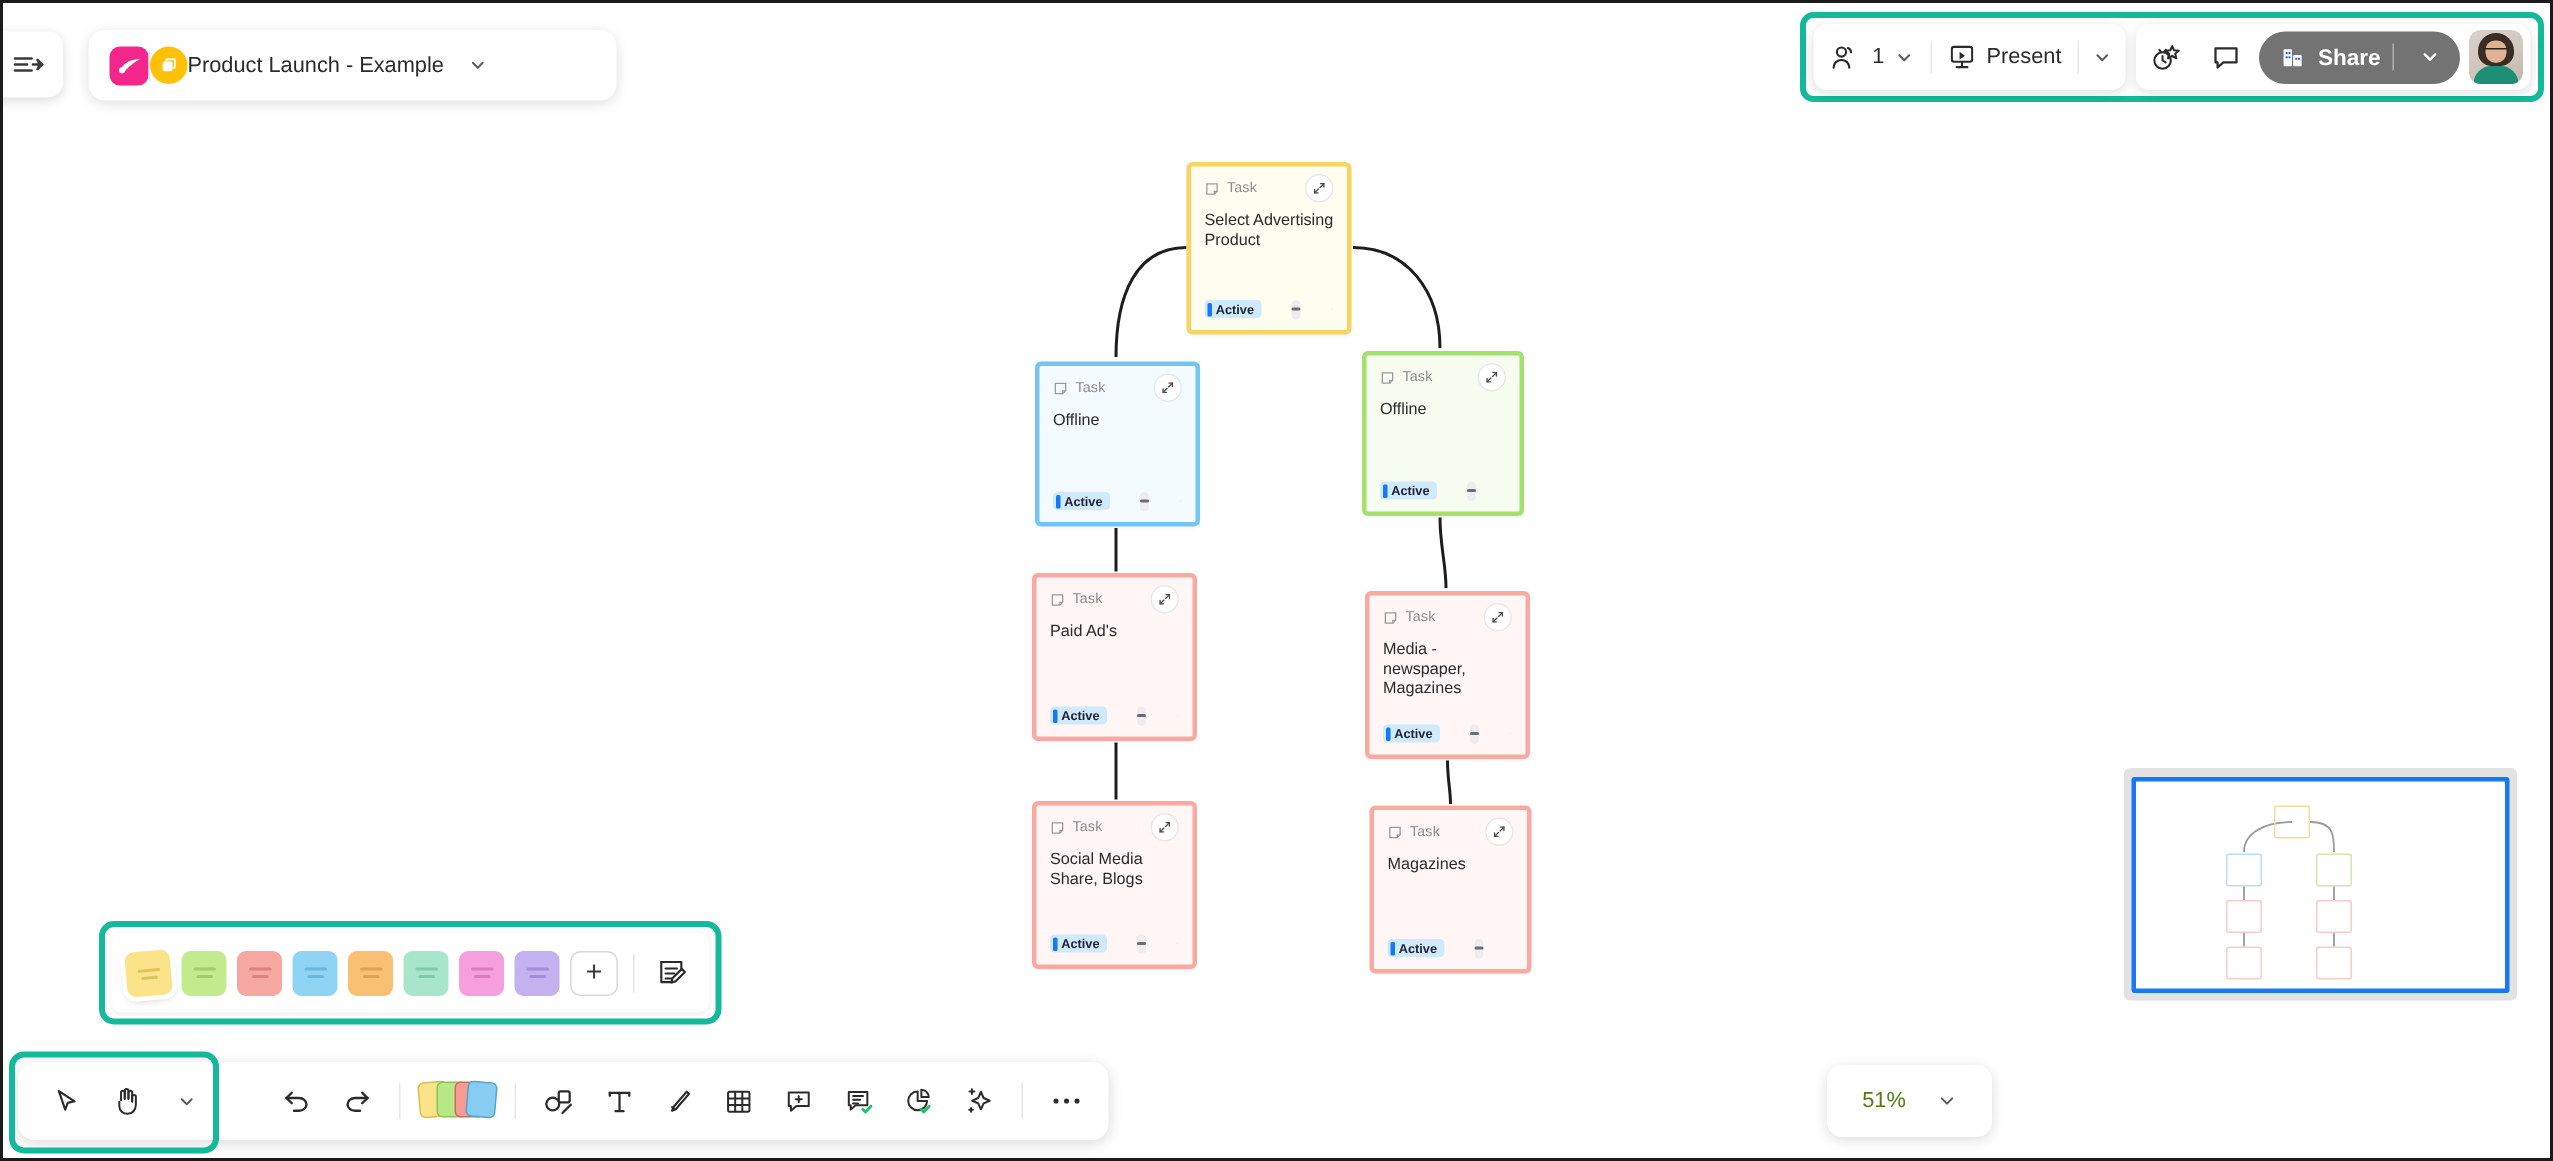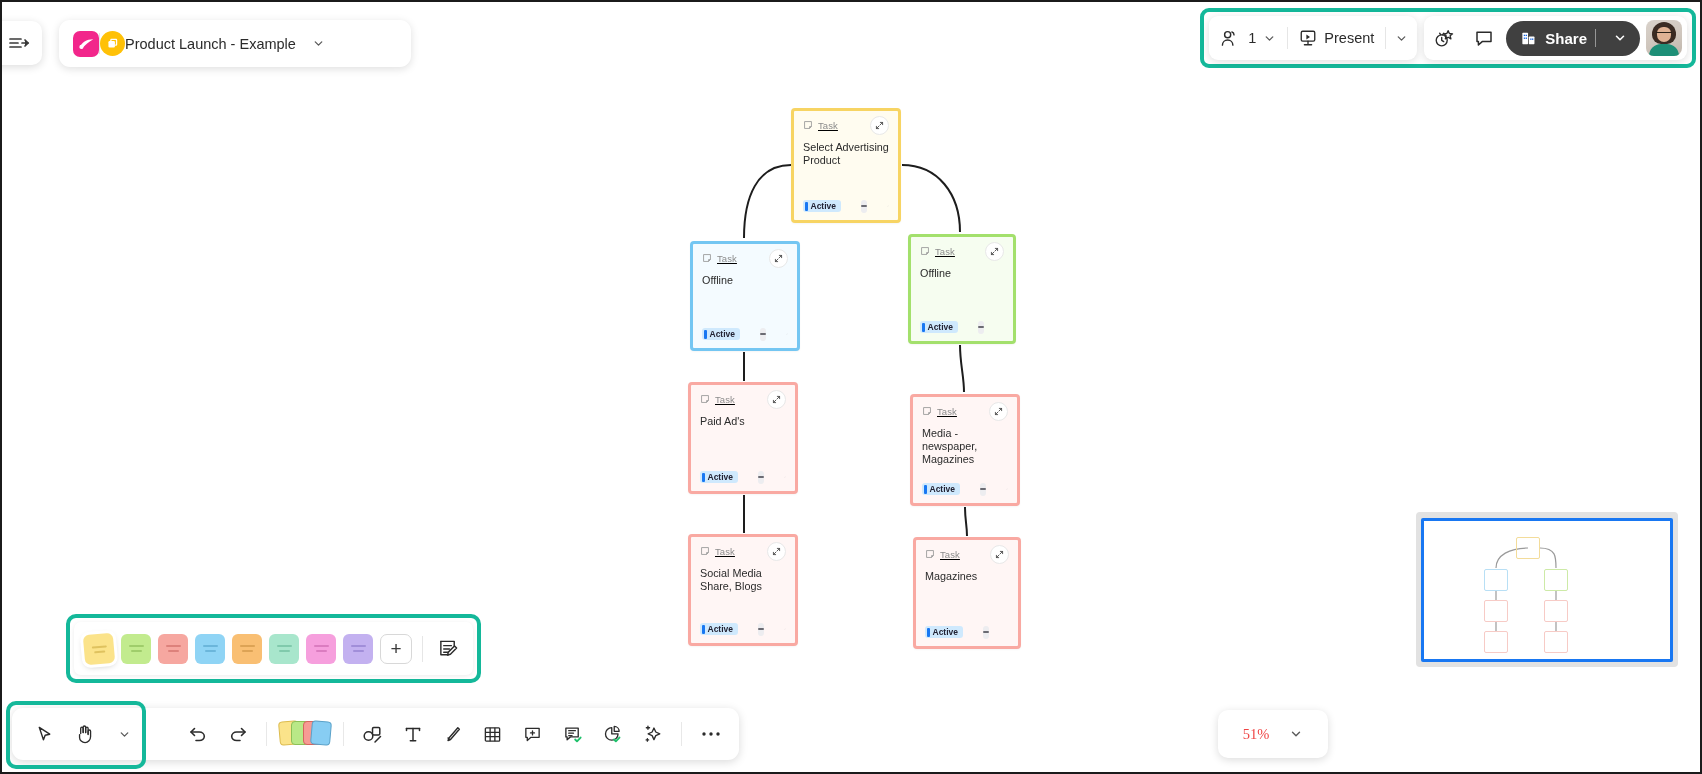--- a/index.html
+++ b/index.html
@@ -28,21 +28,21 @@
   .card {
     position: absolute;
     border-radius: 4px;
     background: #fffdf7;
     border: 3px solid #f5d76e;
     display: flex; flex-direction: column;
     padding: 7px 9px 6px 9px;
     box-shadow: 0 1px 2px rgba(0,0,0,.04);
   }
   .card-head { display: flex; align-items: center; justify-content: space-between; height: 14px; }
-  .card-type { display: flex; align-items: flex-start; gap: 5px; text-decoration: underline; }
+  .card-type { display: flex; align-items: flex-end; gap: 5px; }
   .card-type-label { font-size: 9.5px; color: #8c8c8c; letter-spacing: .1px; }
   .doc-ic { width: 10px; height: 10px; }
   .expand-btn {
     width: 19px; height: 19px; border-radius: 50%;
     background: #fff; border: 1px solid #e8e8e8;
     display: flex; align-items: center; justify-content: center;
     cursor: pointer;
   }
   .card-title {
     margin-top: 9px;
@@ -121,21 +121,21 @@
     font-size: 14.5px; color: #2b2b2b;
   }
   .tr-div { width: 1px; height: 22px; background: #e6e6e6; }
   .chev-btn { padding: 0 9px; height: 44px; display: flex; align-items: center; cursor: pointer; }
   .icon-btn {
     width: 40px; height: 44px; display: flex;
     align-items: center; justify-content: center; cursor: pointer;
   }
   #share-btn {
     display: flex; align-items: center; height: 35px;
-    background: #404040; color: #fff; border-radius: 18px;
+    background: #737373; color: #fff; border-radius: 18px;
     padding: 0 4px 0 14px; gap: 8px; cursor: pointer;
     font-size: 15px; font-weight: 600;
     margin: 0 6px 0 2px;
   }
   #share-btn .sdiv { width: 1px; height: 18px; background: rgba(255,255,255,.45); }
   #avatar {
     width: 36px; height: 36px; border-radius: 8px;
     margin-right: 5px;
     overflow: hidden; position: relative;
     background: linear-gradient(160deg,#d9d2cb 0%,#cfc6bd 55%,#bfb5ab 100%);
@@ -203,21 +203,21 @@
 
   
   #zoom-pill {
     position: absolute; right: 372px; bottom: 14px;
     width: 110px; height: 48px;
     background: #fff; border-radius: 10px;
     box-shadow: 0 2px 9px rgba(0,0,0,.14);
     display: flex; align-items: center; justify-content: center; gap: 20px;
     cursor: pointer;
   }
-  #zoom-value { font-size: 14.5px; color: #ef4444; font-family: Liberation Serif, serif; }
+  #zoom-value { font-size: 14.5px; color: #4d7c0f; }
   #view-pill {
     position: absolute; right: 16px; bottom: 14px;
     height: 48px;
     background: #fff; border-radius: 10px;
     box-shadow: 0 2px 9px rgba(0,0,0,.14);
     display: flex; align-items: center; gap: 10px;
     padding: 0 13px 0 15px;
   }
   #view-label { font-size: 14.5px; color: #2b2b2b; }
 

